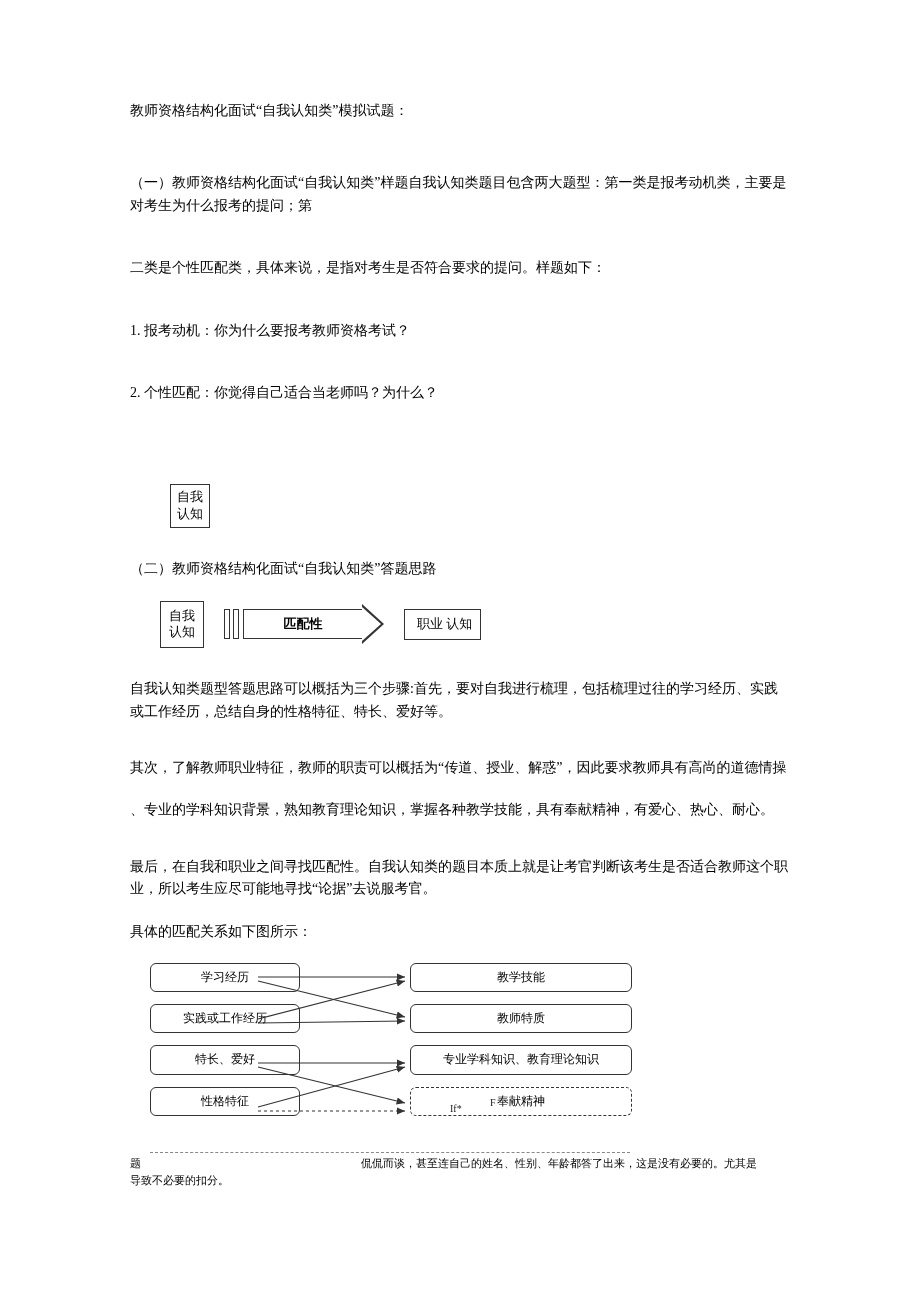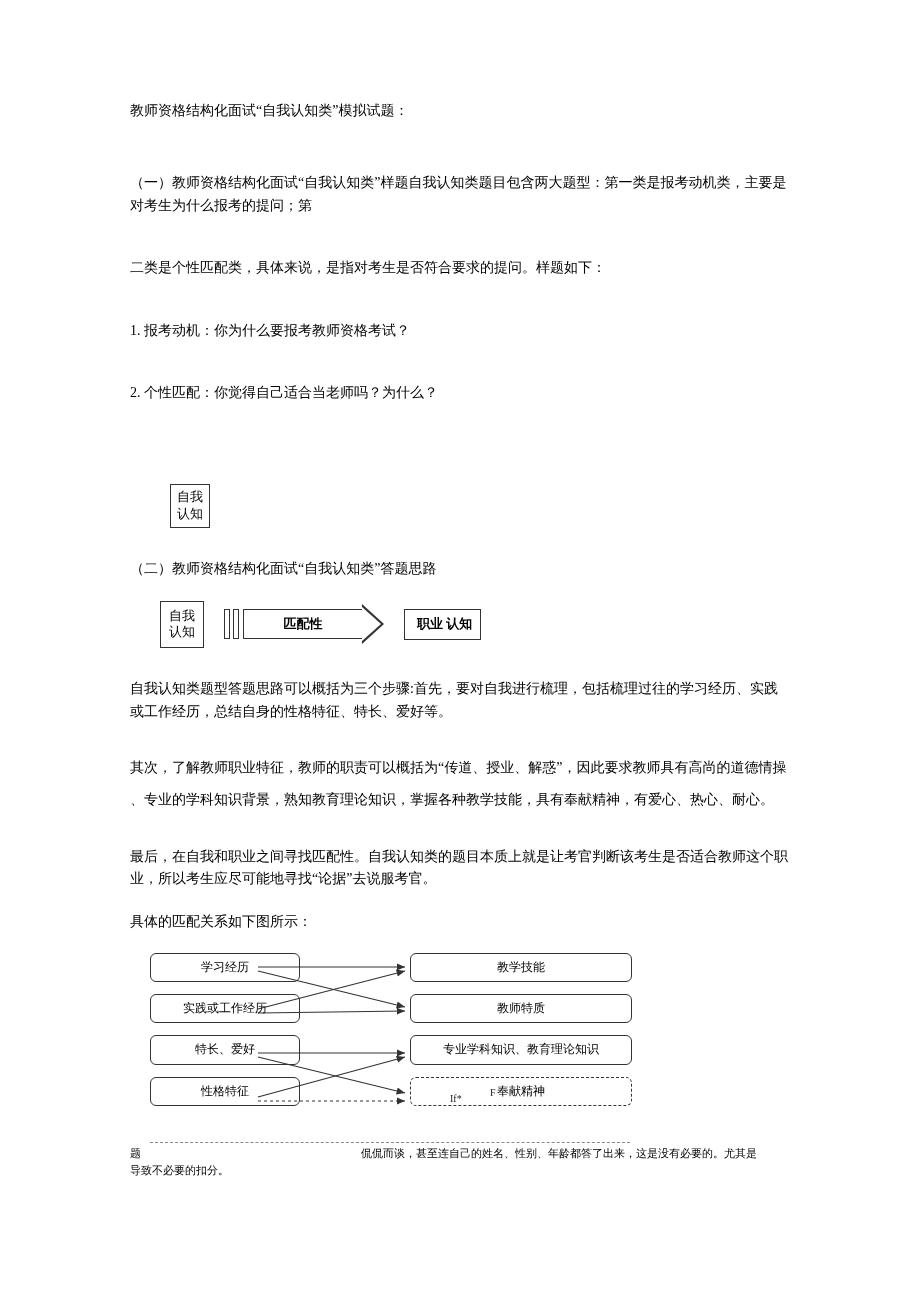--- a/index.html
+++ b/index.html
@@ -147,27 +147,27 @@
   <div class="flow-box" style="white-space:pre-line;">自我
 认知</div>
   <div class="arrow-shape">
     <div class="arrow-bars">
       <div class="arrow-bar"></div>
       <div class="arrow-bar"></div>
     </div>
     <div class="arrow-body">匹配性</div>
     <div class="arrow-head"></div>
   </div>
-  <div class="flow-box" style="font-weight:bold;padding-left:12px;">职业
+  <div class="flow-box" style="font-weight:normal;padding-left:12px;">职业
 认知</div>
 </div>
 
 <div class="para">自我认知类题型答题思路可以概括为三个步骤:首先，要对自我进行梳理，包括梳理过往的学习经历、实践或工作经历，总结自身的性格特征、特长、爱好等。</div>
 <div style="height:14px;"></div>
-<div class="para" style="margin-bottom:10px;">其次，了解教师职业特征，教师的职责可以概括为“传道、授业、解惑”，因此要求教师具有高尚的道德情操</div>
+<div class="para" style="">其次，了解教师职业特征，教师的职责可以概括为“传道、授业、解惑”，因此要求教师具有高尚的道德情操</div>
 <div class="para">、专业的学科知识背景，熟知教育理论知识，掌握各种教学技能，具有奉献精神，有爱心、热心、耐心。</div>
 <div style="height:14px;"></div>
 <div class="para">最后，在自我和职业之间寻找匹配性。自我认知类的题目本质上就是让考官判断该考生是否适合教师这个职业，所以考生应尽可能地寻找“论据”去说服考官。</div>
 <div class="para" style="margin-bottom:6px;">具体的匹配关系如下图所示：</div>
 
 <div class="diagram-wrap">
   <div class="d-col-left">
     <div class="d-box">学习经历</div>
     <div class="d-box">实践或工作经历</div>
     <div class="d-box">特长、爱好</div>

